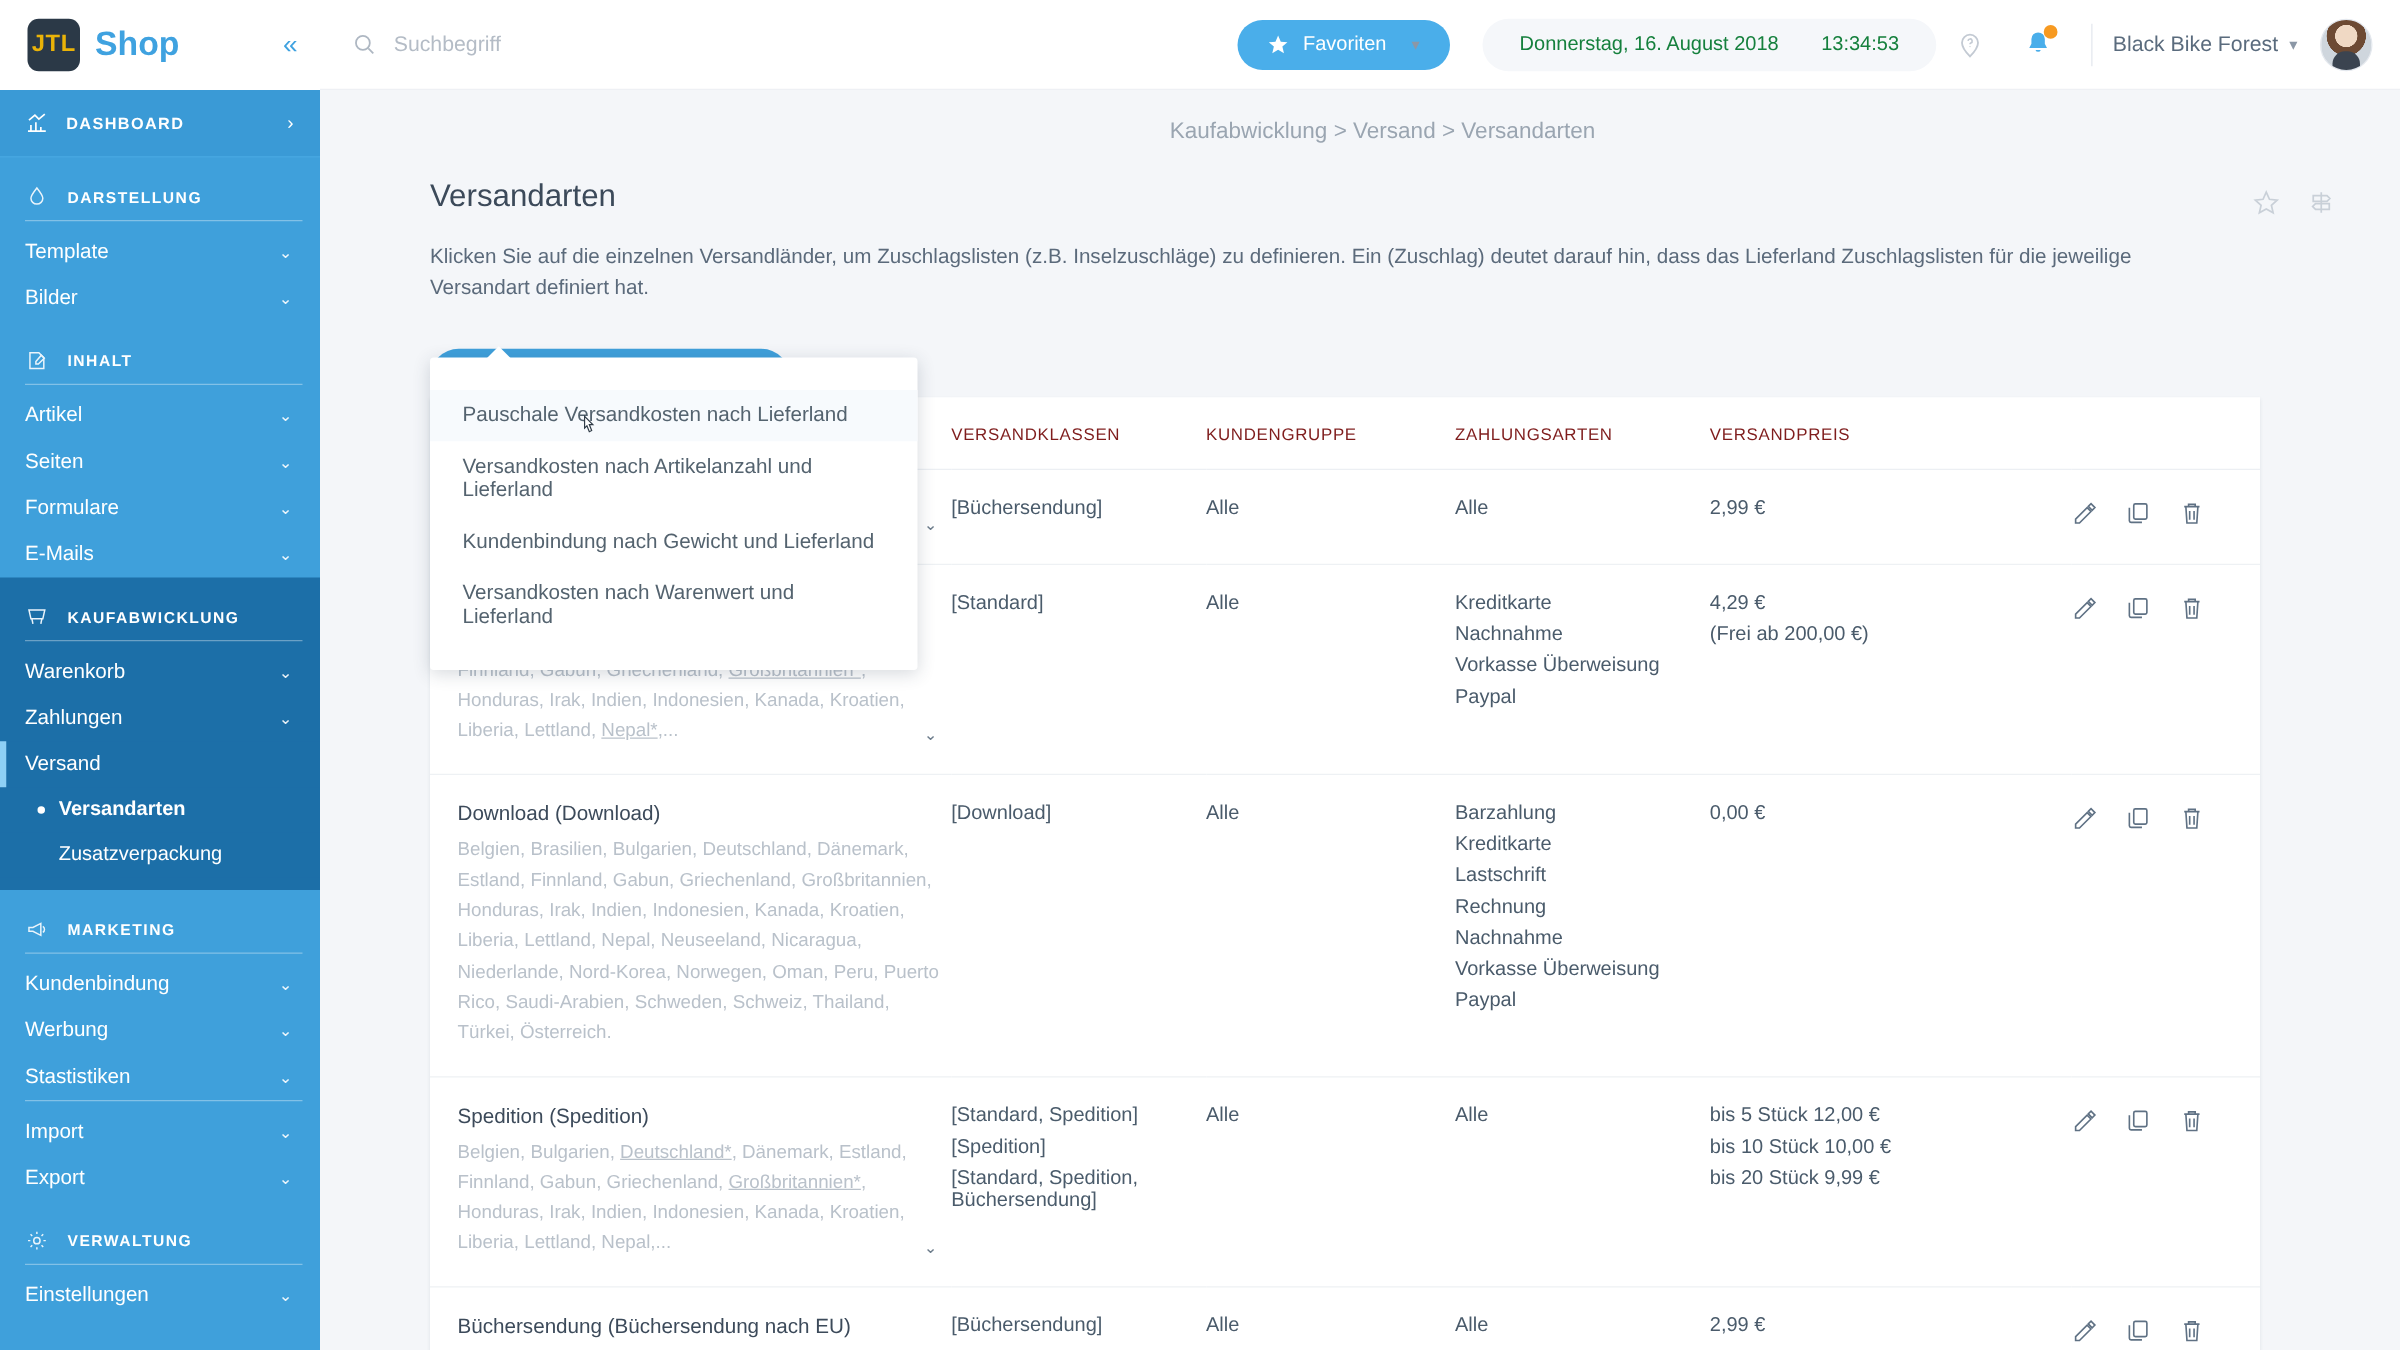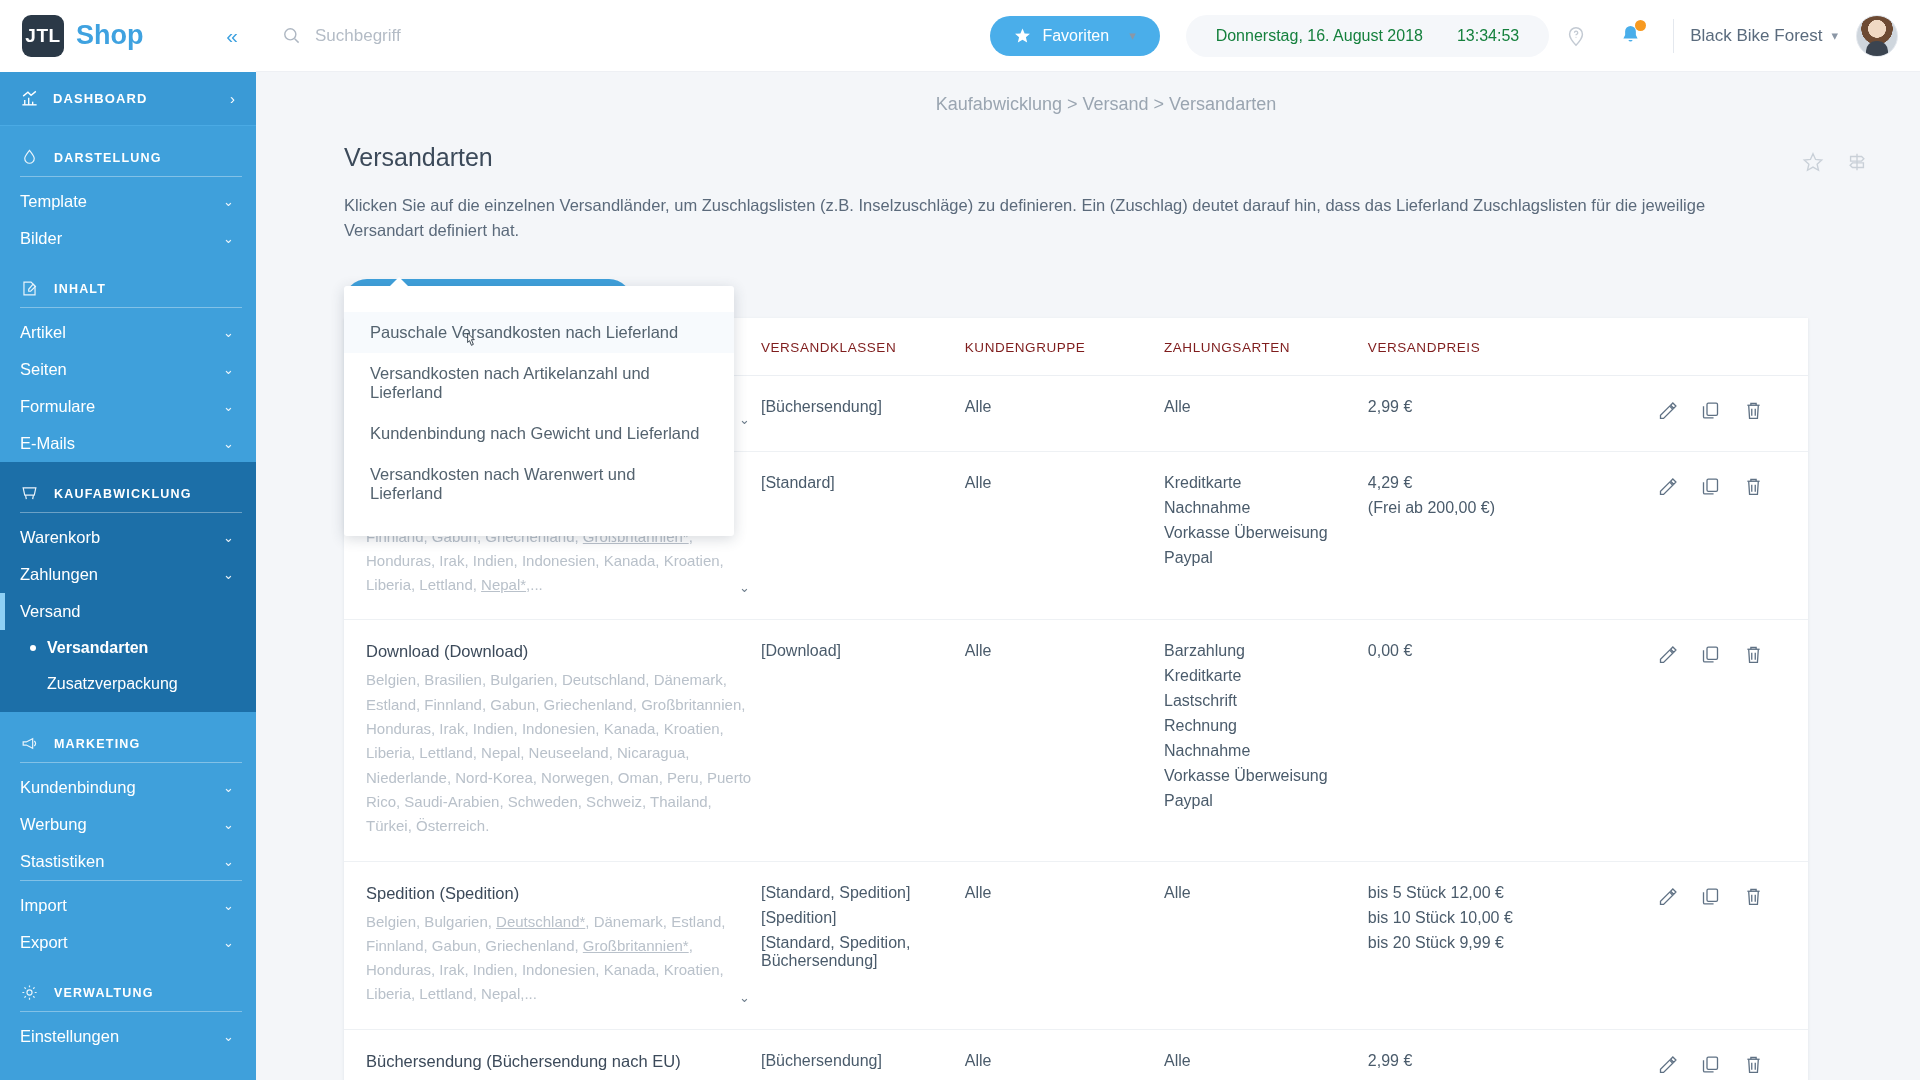--- a/index.html
+++ b/index.html
@@ -14,21 +14,21 @@
     position: absolute; top: 0; left: 0; width: 1920px; height: 72px;
     background: #ffffff; display: flex; align-items: center;
     border-bottom: 1px solid #eef0f4; z-index: 40;
   }
   .brand {
     width: 256px; height: 72px; display: flex; align-items: center;
     padding-left: 22px; gap: 12px; background: #fff; flex: 0 0 256px;
   }
   .logo-badge {
     width: 42px; height: 42px; border-radius: 9px; background: #2b3947;
-    color: #ffffff; display: flex; align-items: center; justify-content: center;
+    color: #eab308; display: flex; align-items: center; justify-content: center;
     font-weight: bold; font-size: 19px; letter-spacing: .5px;
     font-family: "Liberation Sans", sans-serif;
   }
   .brand-name { color: #3fa2e0; font-size: 27px; font-weight: bold; }
   .collapse-btn {
     margin-left: auto; margin-right: 18px; color: #3fa2e0;
     font-size: 21px; cursor: pointer; line-height: 1;
   }
   .search-wrap {
     display: flex; gap: 14px; padding-left: 26px; flex: 1;

